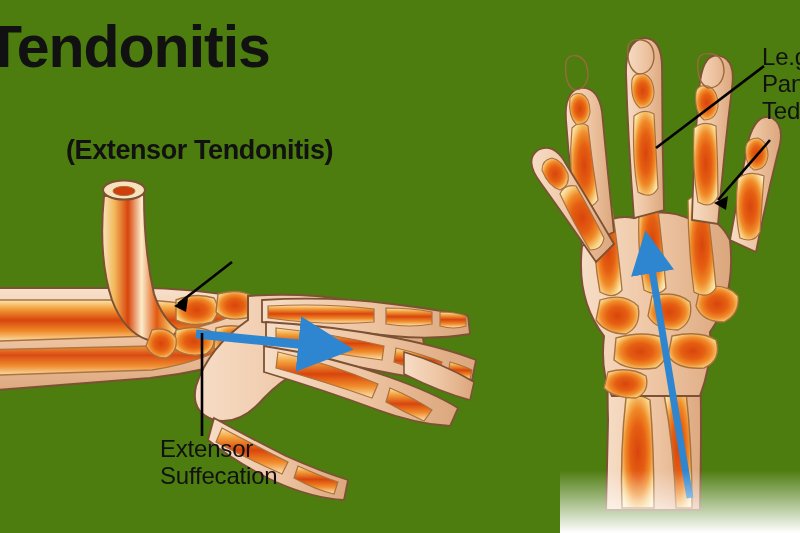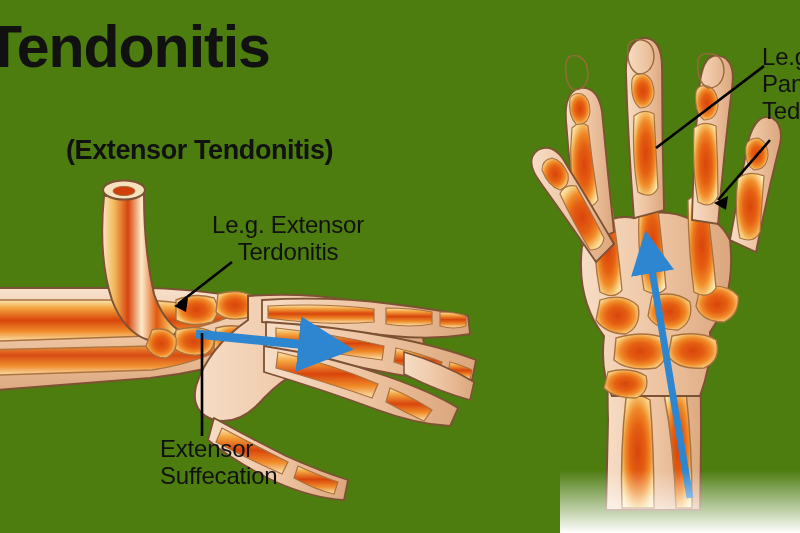--- a/index.html
+++ b/index.html
@@ -207,22 +207,20 @@
 
     <line x1="764" y1="66" x2="656" y2="148" stroke="#000000" stroke-width="2.6"></line>
     <line x1="770" y1="140" x2="718" y2="200" stroke="#000000" stroke-width="2.6"></line>
     <polygon points="714,203 728,196 726,210" fill="#000000"></polygon>
   </svg>
 
   <div class="lbl" id="title">Tendonitis</div>
 
   <div class="lbl" id="subtitle">(Extensor Tendonitis)</div>
 
-  <div class="lbl callout" id="lbl-left-1">Le.g. Extensor
-Terdonitis</div>
 
   <div class="lbl callout" id="lbl-left-2">Extensor
 Suffecation</div>
 
   <div class="lbl callout" id="lbl-right-1">Le.g
 Pan
 Tedo</div>
 
 </div>
 

